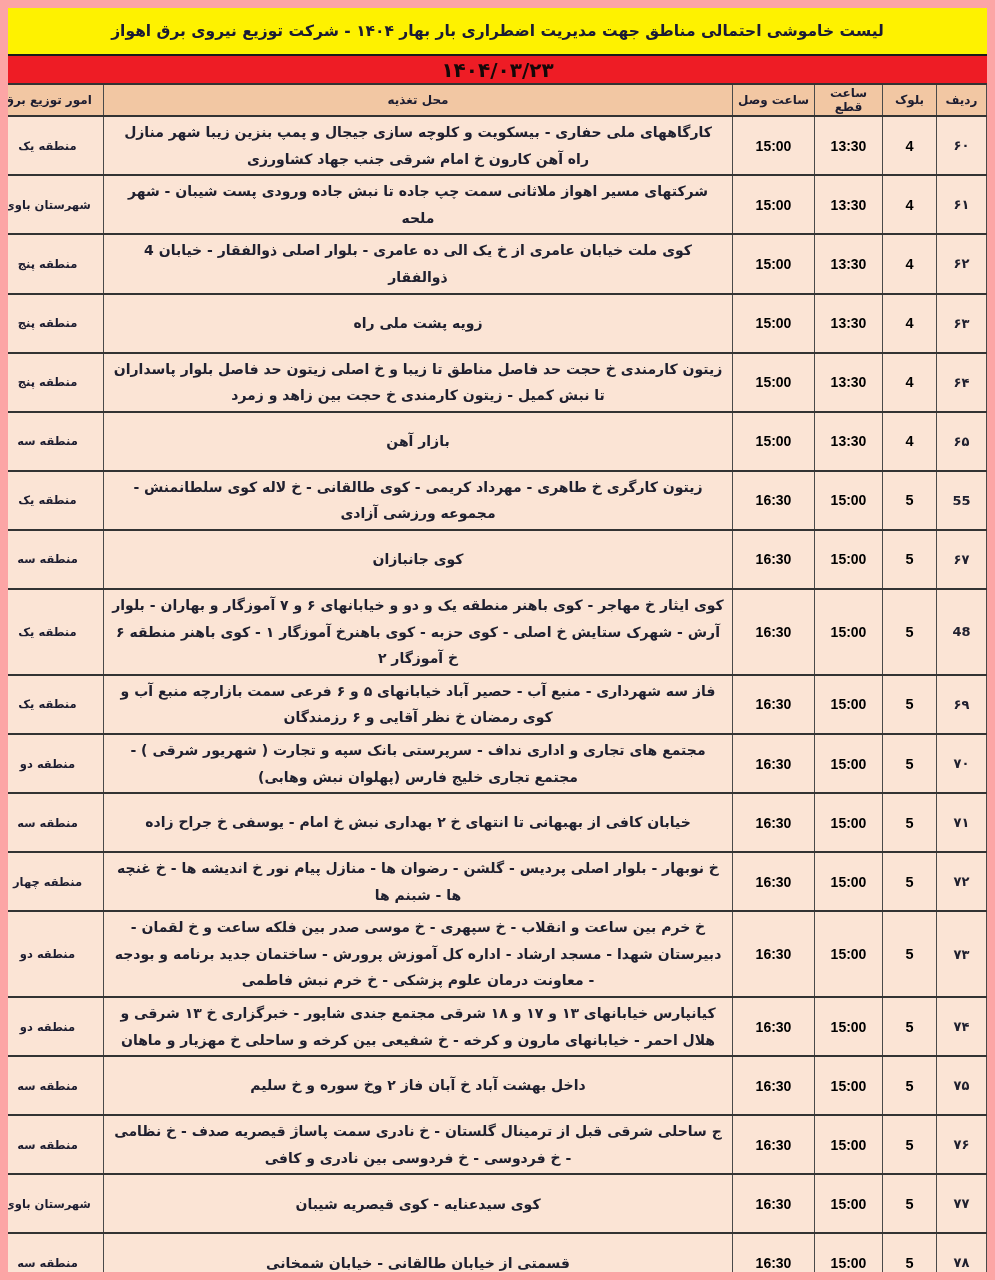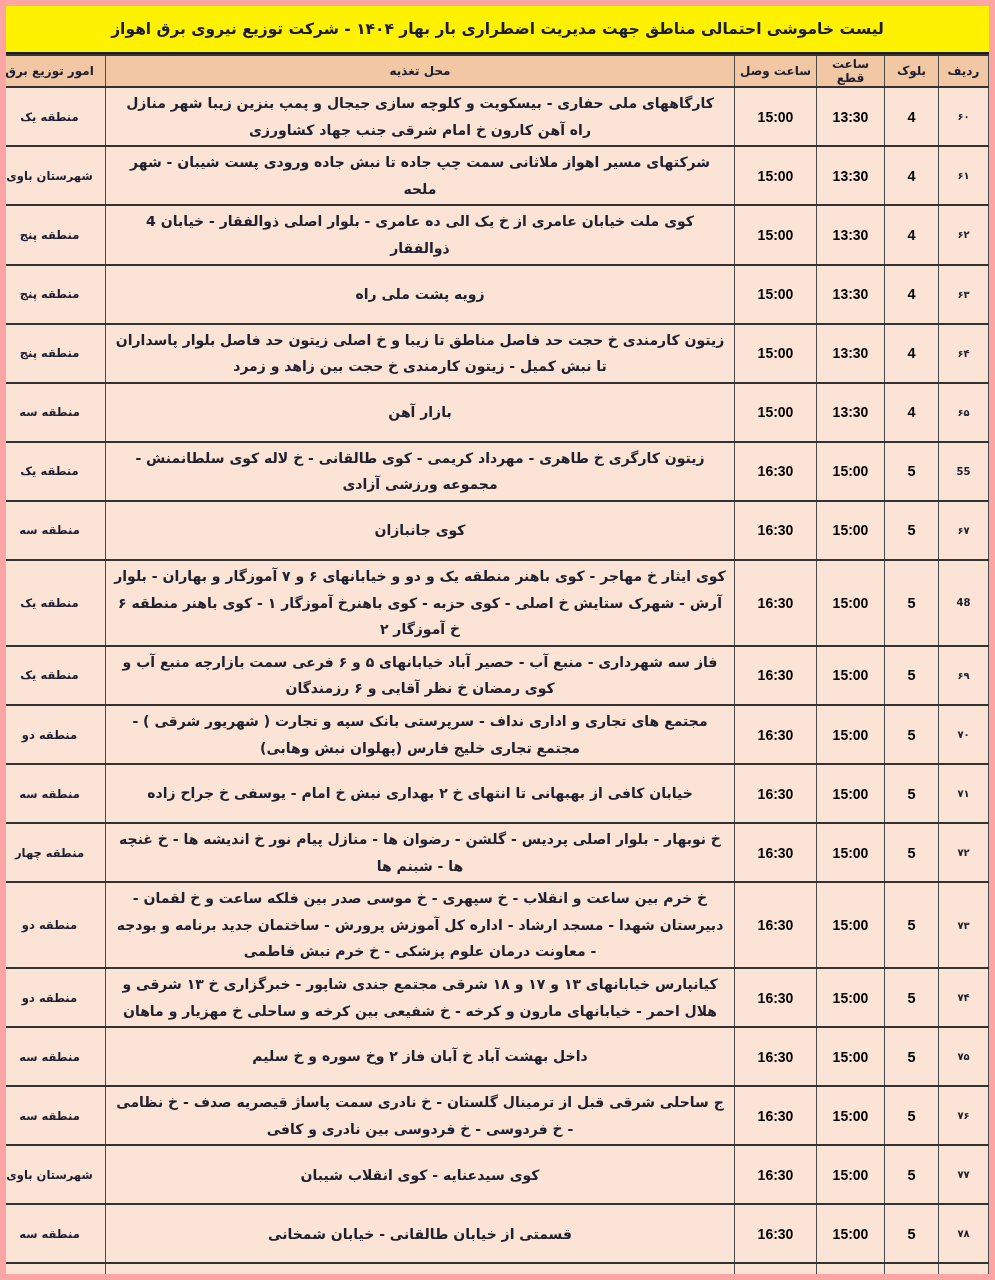--- a/index.html
+++ b/index.html
@@ -5,21 +5,21 @@
   html, body {
     margin: 0;
     padding: 0;
     background: #ffffff;
     font-family: "DejaVu Sans", sans-serif;
   }
   .page {
     width: 995px;
     height: 1280px;
     box-sizing: border-box;
-    border: 6px solid #fca5a5;
+    border: 8px solid #fca5a5;
     display: flex;
     flex-direction: column;
     overflow: hidden;
     background: #ffffff;
   }
   .title-band {
     height: 46px;
     background: #FEF200;
     display: flex;
     align-items: center;
@@ -96,34 +96,37 @@
     color: #000000;
     direction: ltr;
   }
   table.schedule td.c-block {
     font-family: "Liberation Sans", sans-serif;
     font-size: 14.5px;
     font-weight: bold;
     color: #000000;
   }
   table.schedule td.c-rownum {
-    font-size: 10px;
+    font-size: 13px;
     font-weight: bold;
     color: #20202f;
   }
 </style>
 </head>
 <body>
 
 <div class="page">
 
   <div class="title-band" style="background: rgb(254, 242, 0);">
     <span class="title-text">لیست خاموشی احتمالی مناطق جهت مدیریت اضطراری بار بهار ۱۴۰۴ - شرکت توزیع نیروی برق اهواز</span>
   </div>
 
+  <div class="date-band" style="background: rgb(238, 28, 37);">
+    <span class="date-text">۱۴۰۴/۰۳/۲۳</span>
+  </div>
 
   <table class="schedule" dir="rtl">
     <colgroup>
       <col class="col-rownum">
       <col class="col-block">
       <col class="col-cut">
       <col class="col-recon">
       <col class="col-loc">
       <col class="col-dist">
     </colgroup>
@@ -272,21 +275,21 @@
     <td class="c-time">15:00</td>
     <td class="c-time">16:30</td>
     <td class="c-loc">ج ساحلی شرقی قبل از ترمینال گلستان - خ نادری سمت پاساژ قیصریه صدف - خ نظامی - خ فردوسی - خ فردوسی بین نادری و کافی</td>
     <td class="c-dist">منطقه سه</td>
   </tr>
         <tr style="background: rgb(251, 228, 213);">
     <td class="c-rownum">۷۷</td>
     <td class="c-block">5</td>
     <td class="c-time">15:00</td>
     <td class="c-time">16:30</td>
-    <td class="c-loc">کوی سیدعنایه - کوی انقلاب شیبان</td>
+    <td class="c-loc">کوی سیدعنایه - کوی قیصریه شیبان</td>
     <td class="c-dist">شهرستان باوی</td>
   </tr>
         <tr style="background: rgb(251, 228, 213);">
     <td class="c-rownum">۷۸</td>
     <td class="c-block">5</td>
     <td class="c-time">15:00</td>
     <td class="c-time">16:30</td>
     <td class="c-loc">قسمتی از خیابان طالقانی - خیابان شمخانی</td>
     <td class="c-dist">منطقه سه</td>
   </tr>

